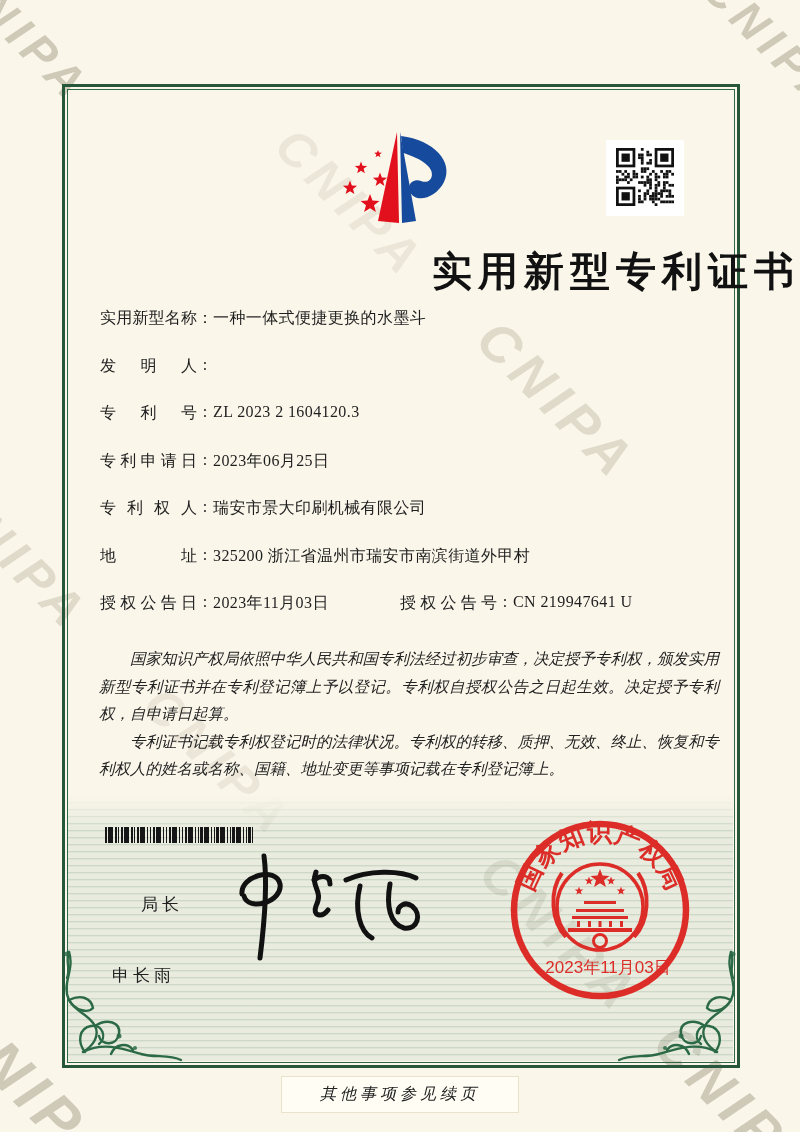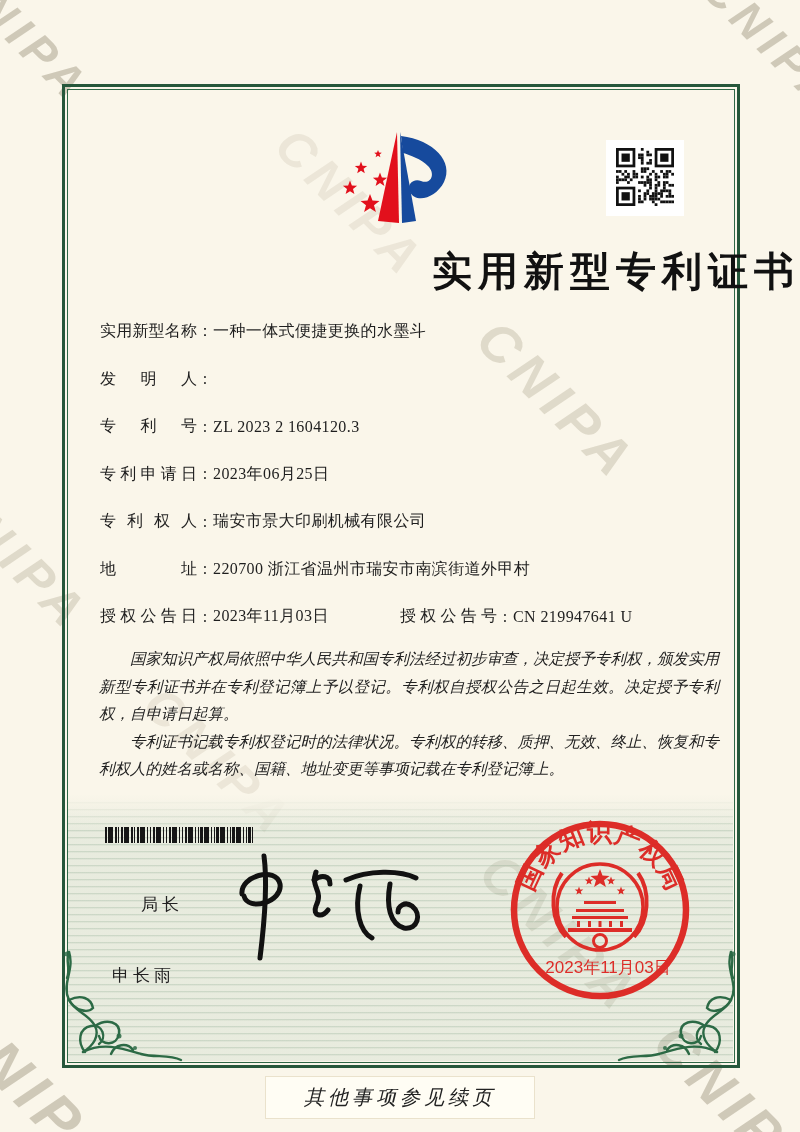--- a/index.html
+++ b/index.html
@@ -47,21 +47,21 @@
   .cert-no{position:absolute;left:100px;top:140px;font-size:16px;letter-spacing:2.5px;}
   .logo{position:absolute;left:328px;top:124px;}
   .qr-box{position:absolute;left:606px;top:140px;width:78px;height:76px;background:#ffffff;}
   .qr-box svg{position:absolute;left:10px;top:8px;}
   .title{
     position:absolute;left:0;width:100%;top:244px;text-align:right;
     font-size:40px;font-weight:bold;letter-spacing:6px;color:#111;
   }
   
   .fields{position:absolute;left:100px;top:308px;width:620px;font-size:16px;}
-  .field{display:flex;align-items:center;height:47.5px;}
+  .field{display:flex;align-items:flex-start;height:47.5px;}
   .f-label{width:97px;text-align:justify;text-align-last:justify;flex:0 0 97px;}
   .f-colon{flex:0 0 16px;text-align:center;}
   .f-value{flex:1;letter-spacing:0.4px;}
   .f-value.fixed{flex:0 0 187px;}
   
   .paras{
     position:absolute;left:99px;top:645px;width:620px;
     font-size:15.5px;line-height:27.5px;text-align:justify;
     font-style:italic;color:#222;
   }
@@ -81,21 +81,21 @@
     position:absolute;left:112px;top:928px;font-size:17px;letter-spacing:4px;
     font-family:"Liberation Sans","DejaVu Sans",sans-serif;color:#222;margin-top:36px;
   }
   .signature{position:absolute;left:228px;top:850px;}
   .seal{position:absolute;left:505px;top:815px;}
   
   .page-num{position:absolute;left:0;width:100%;top:1080px;text-align:center;font-size:13px;color:#7f1d1d;}
   .cont-box{
     position:absolute;top:1076px;left:50%;transform:translateX(-50%);
     background:#fffdf4;border:1px solid #eae2cc;padding:7px 38px;
-    font-size:20px;letter-spacing:4px;font-style:italic;color:#222;white-space:nowrap;
+    font-size:16px;letter-spacing:4px;font-style:italic;color:#222;white-space:nowrap;
   }
 </style>
 </head>
 <body>
 
 <div class="page">
 
   <div class="wm wm-strong" style="left:20px;top:32px;font-size:46px;">CNIPA</div>
   <div class="wm wm-strong" style="left:772px;top:42px;font-size:46px;">CNIPA</div>
   <div class="wm wm-light" style="left:350px;top:203px;font-size:50px;">CNIPA</div>
@@ -307,21 +307,21 @@
       <span class="f-value">2023年06月25日</span>
     </div>
     <div class="field">
       <span class="f-label">专利权人</span>
       <span class="f-colon">:</span>
       <span class="f-value">瑞安市景大印刷机械有限公司</span>
     </div>
     <div class="field">
       <span class="f-label">地址</span>
       <span class="f-colon">:</span>
-      <span class="f-value">220700 浙江省温州市瑞安市南滨街道外甲村</span>
+      <span class="f-value">325200 浙江省温州市瑞安市南滨街道外甲村</span>
     </div>
     <div class="field">
       <span class="f-label">授权公告日</span>
       <span class="f-colon">:</span>
       <span class="f-value fixed">2023年11月03日</span>
       <span class="f-label">授权公告号</span>
       <span class="f-colon">:</span>
       <span class="f-value">CN 219947641 U</span>
     </div>
   </div>

